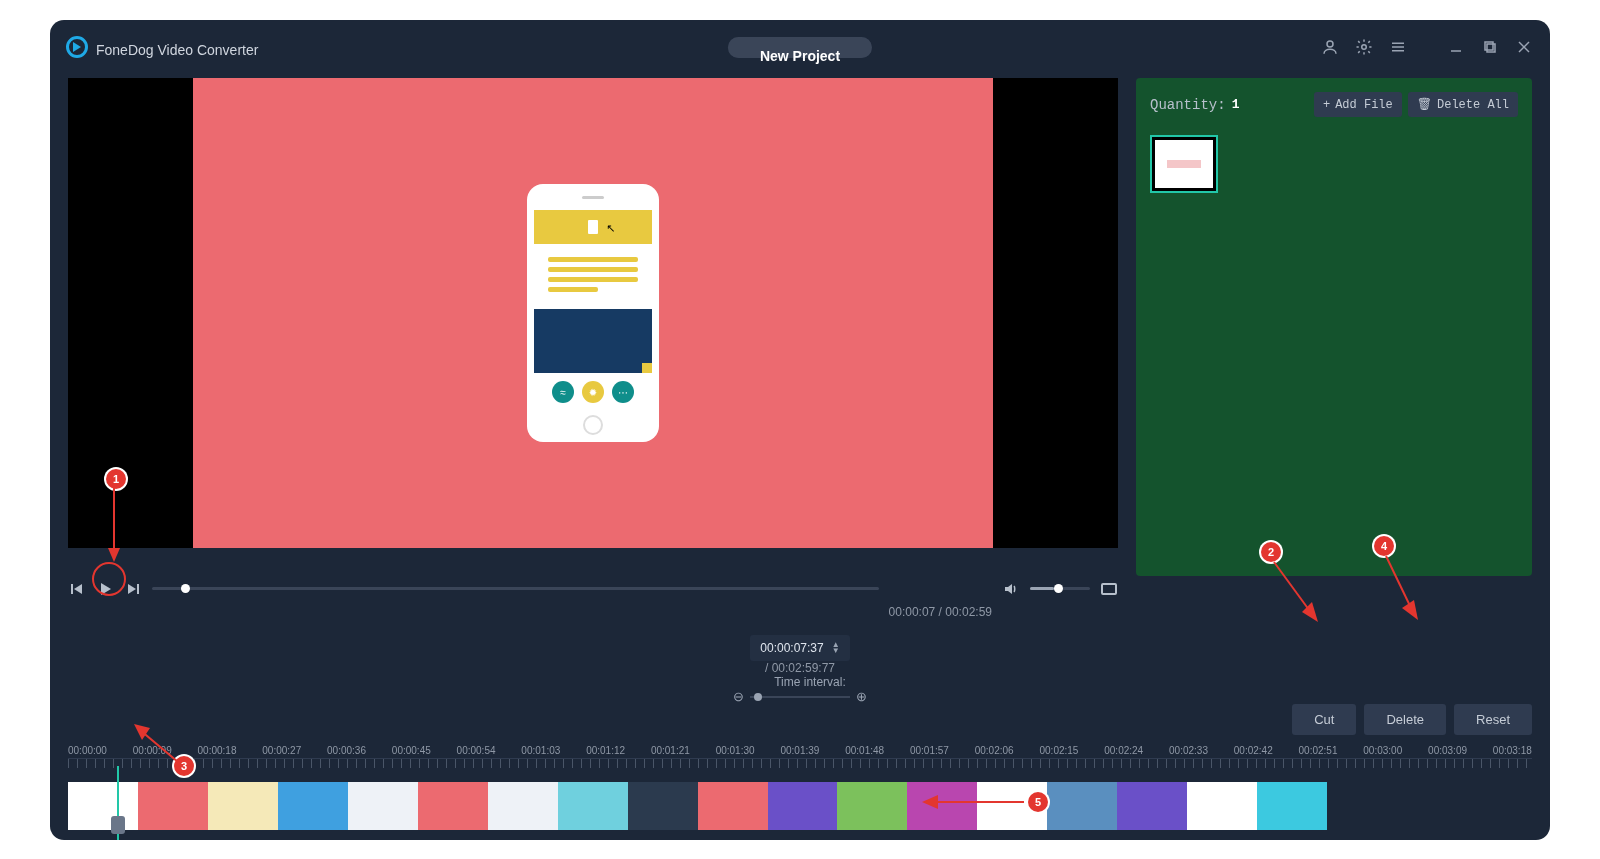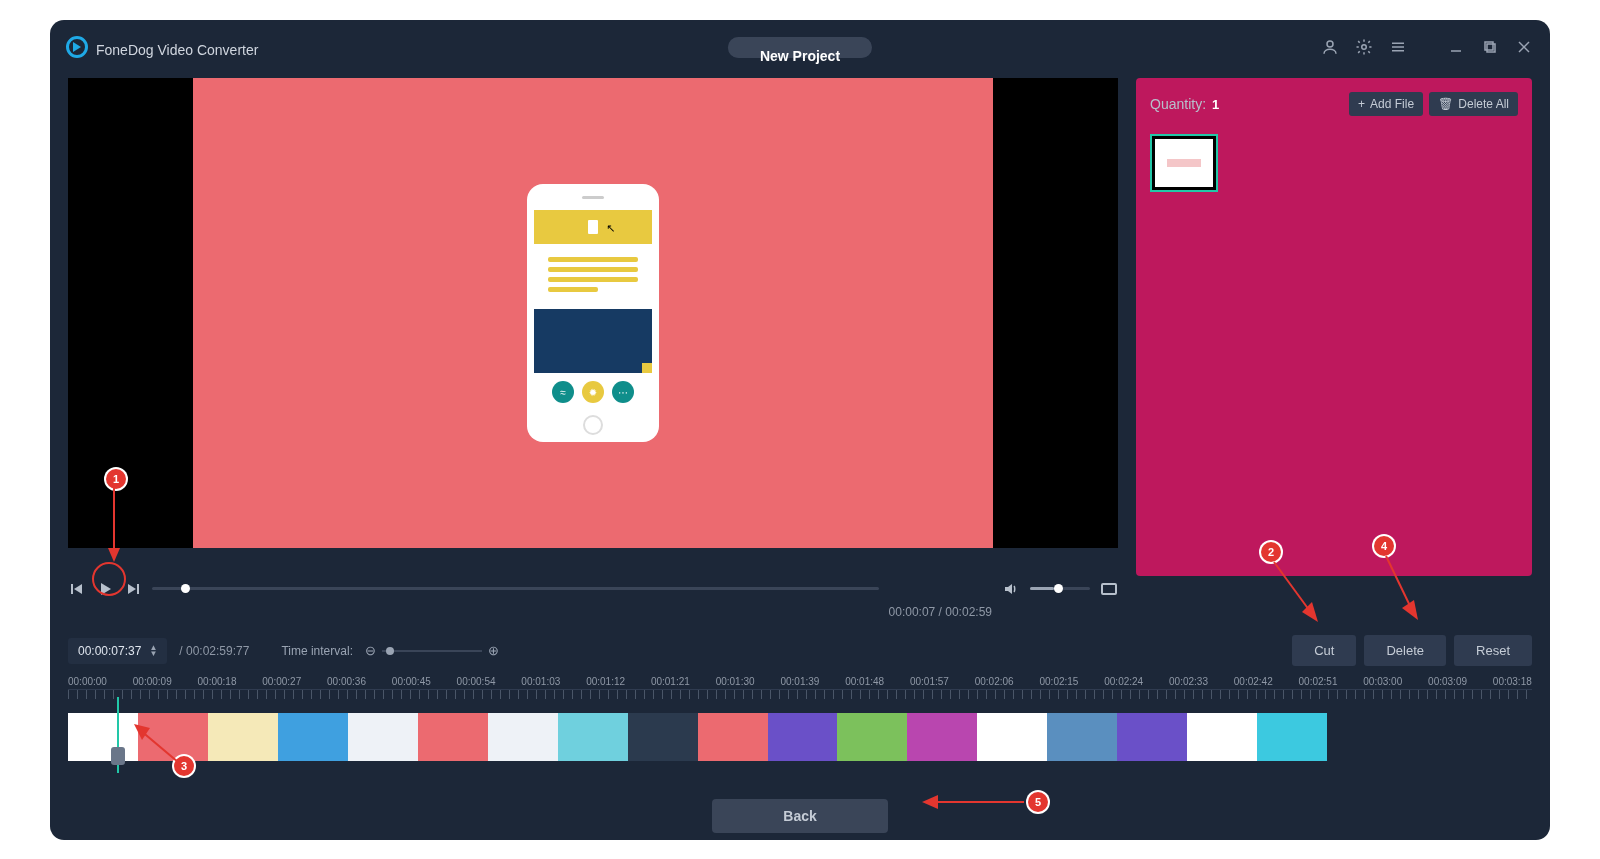--- a/index.html
+++ b/index.html
@@ -47,32 +47,32 @@
 .pbtn { width:18px; height:18px; cursor:pointer; display:flex; align-items:center; justify-content:center; color:#b7c0cc;}
 .track { flex:1; height:3px; background:#3a4558; border-radius:2px; position:relative; }
 .track .thumb{position:absolute;top:-3px;left:4%;width:9px;height:9px;background:#fff;border-radius:50%;}
 .time{color:#8f98a6;font-size:12px;margin-top:47px;}
 .vol{width:60px;height:3px;background:#3a4558;border-radius:2px;position:relative;}
 .vol .vfill{position:absolute;height:100%;left:0;width:40%;background:#9aa4b3;border-radius:2px;}
 .vol .vthumb{position:absolute;top:-3px;left:40%;width:9px;height:9px;background:#fff;border-radius:50%;}
 .fsbtn{border:2px solid #b7c0cc;width:16px;height:12px;border-radius:2px;}
 
 
-.sidebar { width:396px; background:#be185d; border-radius:4px; padding:14px; height:498px;}
+.sidebar { width:396px; background:#14532d; border-radius:4px; padding:14px; height:498px;font-family:Liberation Mono, monospace;}
 .side-head{display:flex;align-items:center;gap:6px;}
 .side-head .qlabel{color:#b7c0cc;font-size:14px;}
 .side-head .qval{color:#fff;font-weight:600;}
 .side-head-btns{margin-left:auto;display:flex;gap:6px;}
 .mini-btn{background:#2f3b50;border-radius:3px;padding:5px 9px;display:flex;align-items:center;gap:5px;color:#c5ccd6;font-size:12px;cursor:pointer;}
 .thumb-item{width:68px;height:58px;border:2px solid #22c7a8;margin-top:18px;padding:3px;background:#000;}
 .thumb-item .tinner{width:100%;height:100%;background:#fff;display:flex;align-items:center;justify-content:center;}
 .thumb-item .tinner .tstripe{width:60%;height:8px;background:#f4c6c8;}
 
 
-.interval-row{display:flex;align-items:center;padding:10px 18px 6px;gap:12px;}
+.interval-row{display:flex;align-items:center;padding:10px 18px 6px;flex-direction:column;}
 .tc-box{background:#232f42;border-radius:3px;padding:6px 10px;display:flex;align-items:center;gap:8px;color:#dfe5ee;font-size:12px;}
 .tc-box .spin{display:flex;flex-direction:column;gap:0;line-height:6px;font-size:8px;color:#9aa4b3;}
 .dur{color:#8f98a6;font-size:12px;}
 .interval-label{color:#9aa4b3;font-size:12px;margin-left:20px;}
 .ziconbox{display:flex;align-items:center;gap:6px;}
 .zoom-track{width:100px;height:2px;background:#3a4558;position:relative;}
 .zoom-track .zt{position:absolute;top:-3px;left:4px;width:8px;height:8px;background:#9aa4b3;border-radius:50%;}
 .right-btns{margin-left:auto;display:flex;gap:8px;}
 .act-btn{background:#2f3b50;border-radius:3px;padding:8px 22px;color:#c5ccd6;font-size:13px;cursor:pointer;}
 

